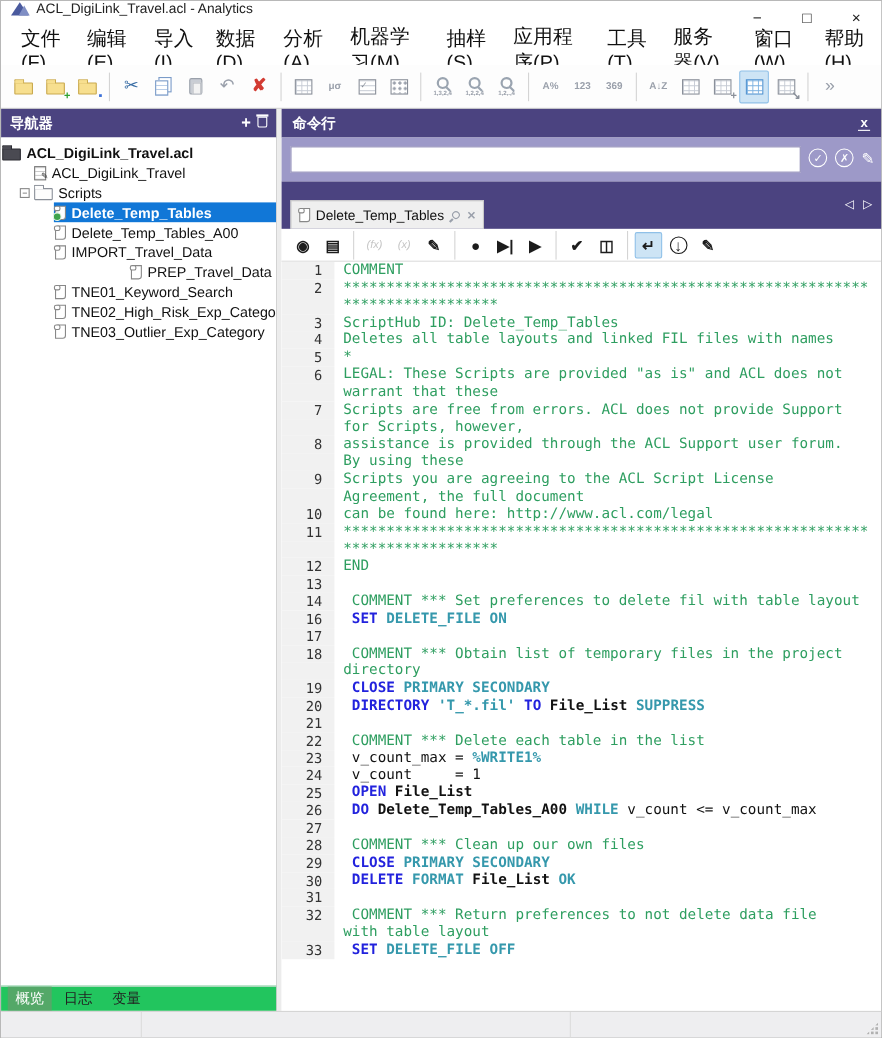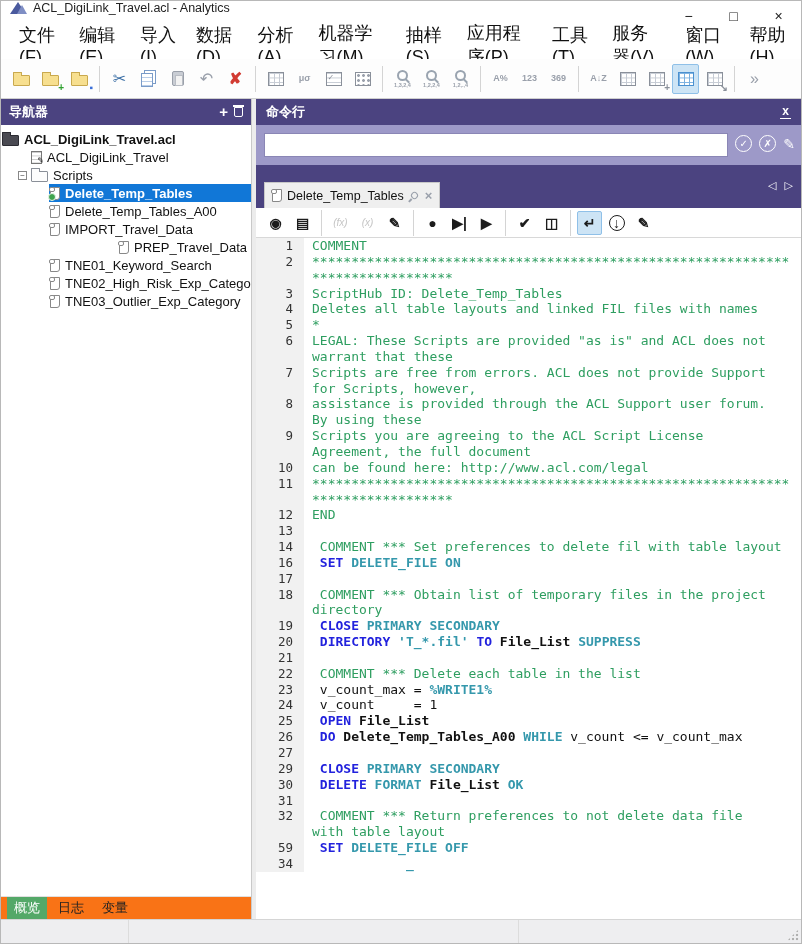--- a/index.html
+++ b/index.html
@@ -75,21 +75,21 @@
   .tcontent { display:flex; align-items:center; gap:5px; padding:0 4px 0 1px; height:18px; }
   .tcontent.sel { background:#1177d7; color:#fff; font-weight:bold; flex:1; }
   .sh.doc { width:11px; height:13px; background:#fff; border:1px solid #777; background-image:linear-gradient(#c9c9c9 1px, transparent 1px); background-size:11px 3.5px; }
   .sh.doc.log::after { content:"✎"; position:absolute; right:-3px; bottom:-2px; font-size:8px; color:#333; }
   .sh.scroll { width:10px; height:13px; background:#fff; border:1px solid #888; border-radius:3px 0 3px 0; }
   .sh.scroll::before { content:""; position:absolute; left:-2px; top:-1px; width:4px; height:3px; background:#fff; border:1px solid #888; border-radius:2px; }
   .sh.scroll.open::after { content:""; position:absolute; left:-3px; bottom:-2px; width:6px; height:6px; border-radius:50%; background:#3fa34d; border:1px solid #e8f5e8; }
   .bold { font-weight:bold; }
 
   
-  .bltabs { height:23px; flex:none; background:#f97316; border-top:1px solid #e0e0e0; display:flex; align-items:center; padding-left:6px; gap:4px; }
+  .bltabs { height:23px; flex:none; background:#22c55e; border-top:1px solid #e0e0e0; display:flex; align-items:center; padding-left:6px; gap:4px; }
   .bltab { font-size:13px; color:#222; padding:2px 7px; }
   .bltab.active { background:#54a868; color:#fff; }
 
   
   .cmdhdr { height:26px; background:#4b4380; display:flex; align-items:center; padding:0 10px; flex:none; }
   .cmdhdr .ptitle { font-size:13px; font-weight:bold; color:#fff; }
   .cmdclose { margin-left:auto; color:#fff; font-size:12px; font-weight:bold; border-bottom:1.5px solid #fff; padding:0 2px; line-height:13px; }
   .cmdrow { height:40px; background:#9d99c8; flex:none; position:relative; }
   .cmdinput { position:absolute; left:8px; top:8px; width:464px; height:24px; border:1px solid #8a86b5; background:#fff; font-size:13px; padding:0 5px; outline:none; font-family:"DejaVu Sans Mono", monospace; }
   .cmdicons { position:absolute; right:6px; top:10px; display:flex; gap:7px; align-items:center; }
@@ -429,27 +429,27 @@
           <div class="crow"><span class="lnum"></span><span class="ltext"><span class="seg g">directory</span></span></div>
           <div class="crow"><span class="lnum">19</span><span class="ltext"><span class="seg b"> CLOSE</span><span class="seg t"> PRIMARY SECONDARY</span></span></div>
           <div class="crow"><span class="lnum">20</span><span class="ltext"><span class="seg b"> DIRECTORY</span><span class="seg t"> 'T_*.fil'</span><span class="seg b"> TO</span><span class="seg kb"> File_List</span><span class="seg t"> SUPPRESS</span></span></div>
           <div class="crow"><span class="lnum">21</span><span class="ltext"></span></div>
           <div class="crow"><span class="lnum">22</span><span class="ltext"><span class="seg g"> COMMENT *** Delete each table in the list</span></span></div>
           <div class="crow"><span class="lnum">23</span><span class="ltext"><span class="seg k"> v_count_max = </span><span class="seg t">%WRITE1%</span></span></div>
           <div class="crow"><span class="lnum">24</span><span class="ltext"><span class="seg k"> v_count     = 1</span></span></div>
           <div class="crow"><span class="lnum">25</span><span class="ltext"><span class="seg b"> OPEN</span><span class="seg kb"> File_List</span></span></div>
           <div class="crow"><span class="lnum">26</span><span class="ltext"><span class="seg b"> DO</span><span class="seg kb"> Delete_Temp_Tables_A00</span><span class="seg t"> WHILE</span><span class="seg k"> v_count &lt;= v_count_max</span></span></div>
           <div class="crow"><span class="lnum">27</span><span class="ltext"></span></div>
+          <div class="crow"><span class="lnum">28</span><span class="ltext"><span class="seg g"> COMMENT *** Clean up our own files</span></span></div>
           <div class="crow"><span class="lnum">29</span><span class="ltext"><span class="seg b"> CLOSE</span><span class="seg t"> PRIMARY SECONDARY</span></span></div>
           <div class="crow"><span class="lnum">30</span><span class="ltext"><span class="seg b"> DELETE</span><span class="seg t"> FORMAT</span><span class="seg kb"> File_List</span><span class="seg t"> OK</span></span></div>
           <div class="crow"><span class="lnum">31</span><span class="ltext"></span></div>
           <div class="crow"><span class="lnum">32</span><span class="ltext"><span class="seg g"> COMMENT *** Return preferences to not delete data file</span></span></div>
           <div class="crow"><span class="lnum"></span><span class="ltext"><span class="seg g">with table layout</span></span></div>
-          <div class="crow"><span class="lnum">59</span><span class="ltext"><span class="seg b"> SET</span><span class="seg t"> DELETE_FILE OFF</span></span></div>
-          <div class="crow"><span class="lnum">34</span><span class="ltext"><span class="seg k">            </span><span class="seg caret">_</span></span></div>
+          <div class="crow"><span class="lnum">33</span><span class="ltext"><span class="seg b"> SET</span><span class="seg t"> DELETE_FILE OFF</span></span></div>
         </div>
     </div>
 
   </div>
 
   <div class="statusbar">
     <span class="scell scell1"></span>
     <span class="scell scell2"></span>
     <span class="scell scell3"></span>
     <span class="grip"></span>

